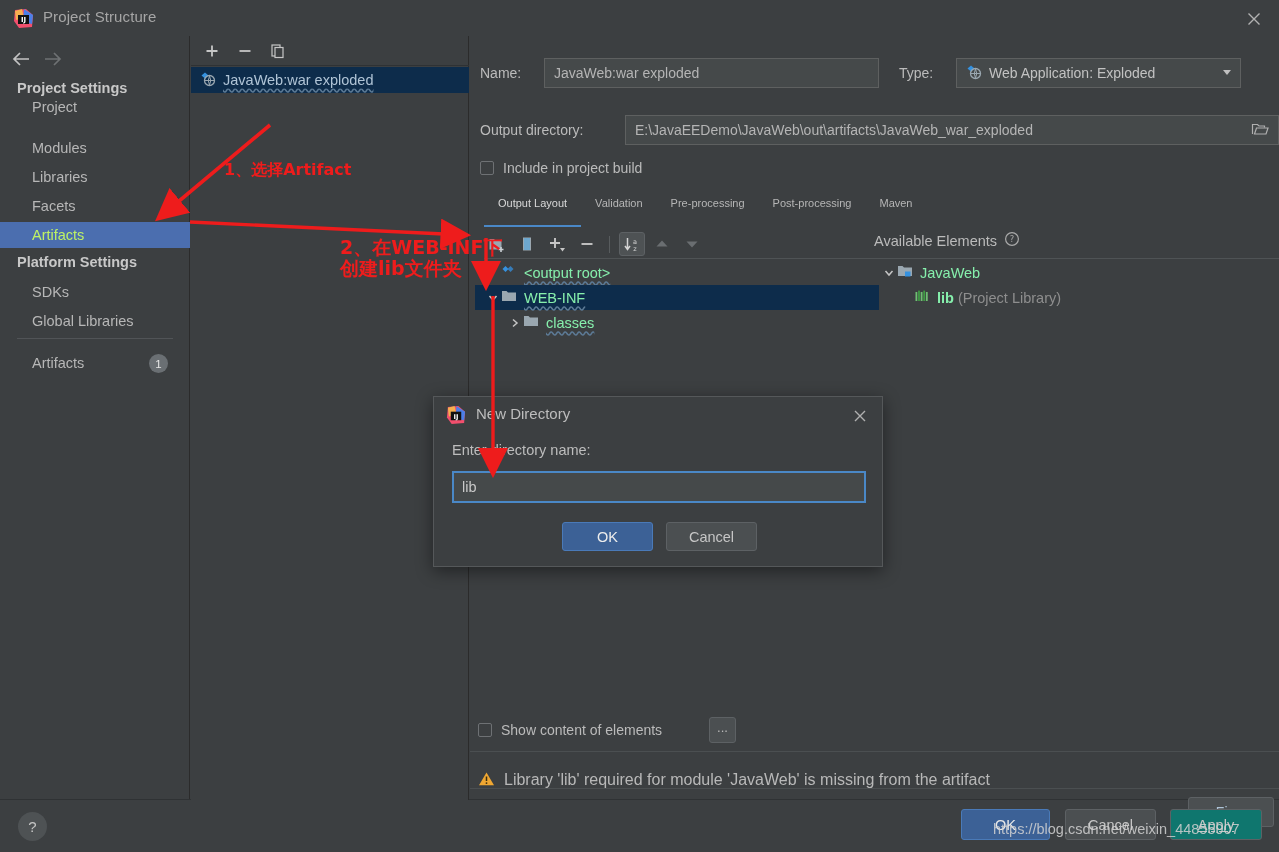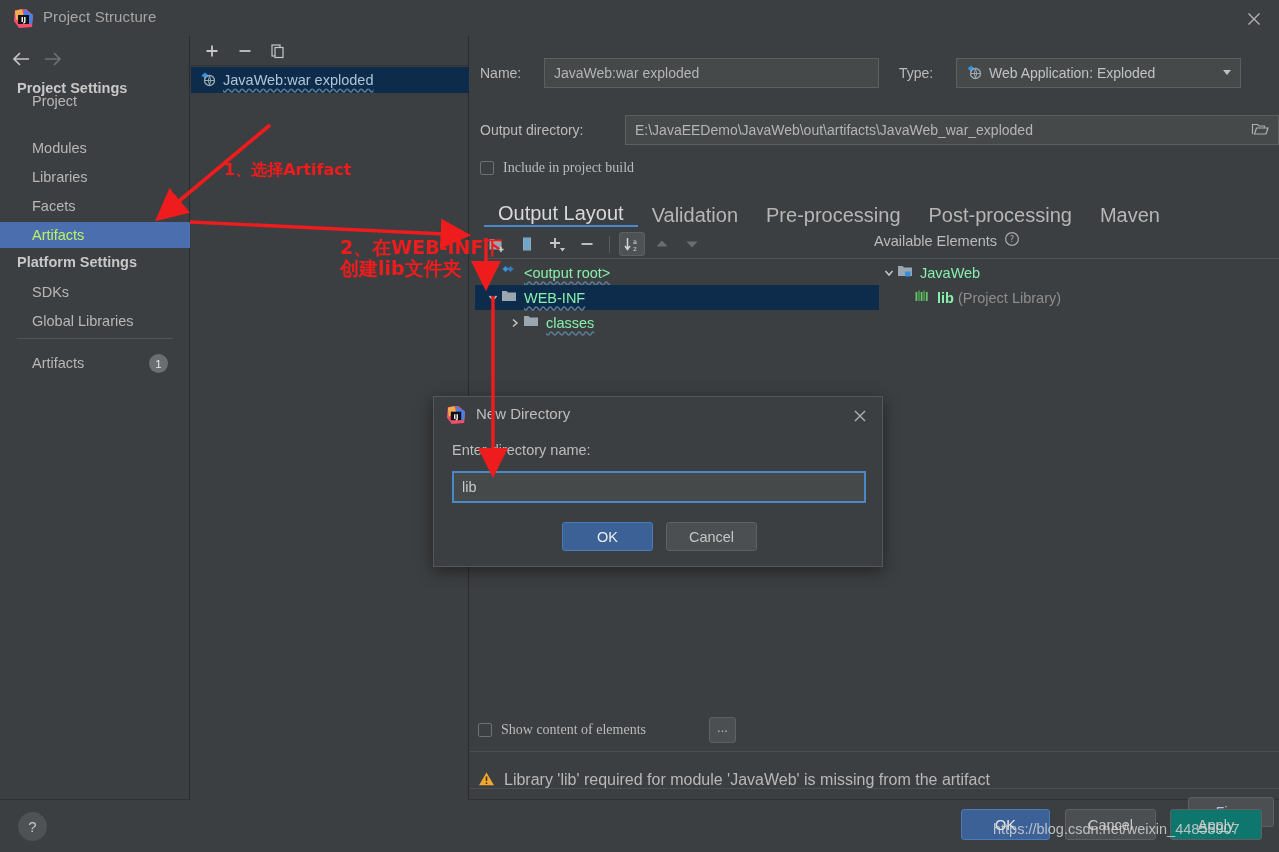--- a/index.html
+++ b/index.html
@@ -118,36 +118,36 @@
     font-size: 14px; display: flex; align-items: center; padding: 0 9px;
     font-family: "Liberation Sans", sans-serif;
   }
   #type-combo {
     position: absolute; left: 486px; top: 22px; width: 285px; height: 30px;
     background: #45494a; border: 1px solid #5e6060;
     display: flex; align-items: center; padding: 0 6px 0 9px; cursor: pointer;
   }
   #type-combo .lbl { color: #c2c2c2; font-size: 14px; margin-left: 7px; flex: 1; }
   .chk-row {
-    position: absolute; display: flex; align-items: center; cursor: pointer; font-family: Liberation Serif, serif;
+    position: absolute; display: flex; align-items: center; cursor: pointer;
   }
   .chk-box {
     width: 14px; height: 14px; border: 1px solid #6e7174;
     background: #3c3f41; border-radius: 2px; margin-right: 9px;
   }
   .chk-row span { font-size: 14px; color: #bbbbbb; }
 
   
   #tabs {
     position: absolute; left: 14px; top: 157px; width: 795px; height: 34px;
     display: flex; align-items: flex-end;
   }
   .tab {
-    padding: 0 14px; height: 30px; display: flex; align-items: flex-end;
-    font-size: 20px; color: #b6b6b6; cursor: pointer;
+    padding: 0 14px; height: 30px; display: flex; align-items: flex-start;
+    font-size: 11px; color: #b6b6b6; cursor: pointer;
   }
   .tab.active { color: #d8d8d8; border-bottom: 2px solid #4a88c7; }
 
   
   #layout-toolbar {
     position: absolute; left: 14px; top: 194px; width: 400px; height: 28px;
     display: flex; align-items: center; gap: 4px;
   }
   .lt-btn {
     width: 26px; height: 24px; display: flex; align-items: center;
@@ -314,21 +314,21 @@
       </span>
       <span class="nav-arrow" id="nav-fwd">
         <svg width="26" height="24" viewBox="0 0 26 24">
           <path d="M5 12 L20 12 M14 6 L20 12 L14 18" stroke="#6e7173" stroke-width="1.7" fill="none"></path>
         </svg>
       </span>
     </div>
 
     <div class="side-group" style="top:44px">Project Settings</div>
 
-    <div class="side-item" style="top:52px">
+    <div class="side-item" style="top:58px">
       <span>Project</span>
     </div>
     <div class="side-item" style="top:99px">
       <span>Modules</span>
     </div>
     <div class="side-item" style="top:128px">
       <span>Libraries</span>
     </div>
     <div class="side-item" style="top:157px">
       <span>Facets</span>

